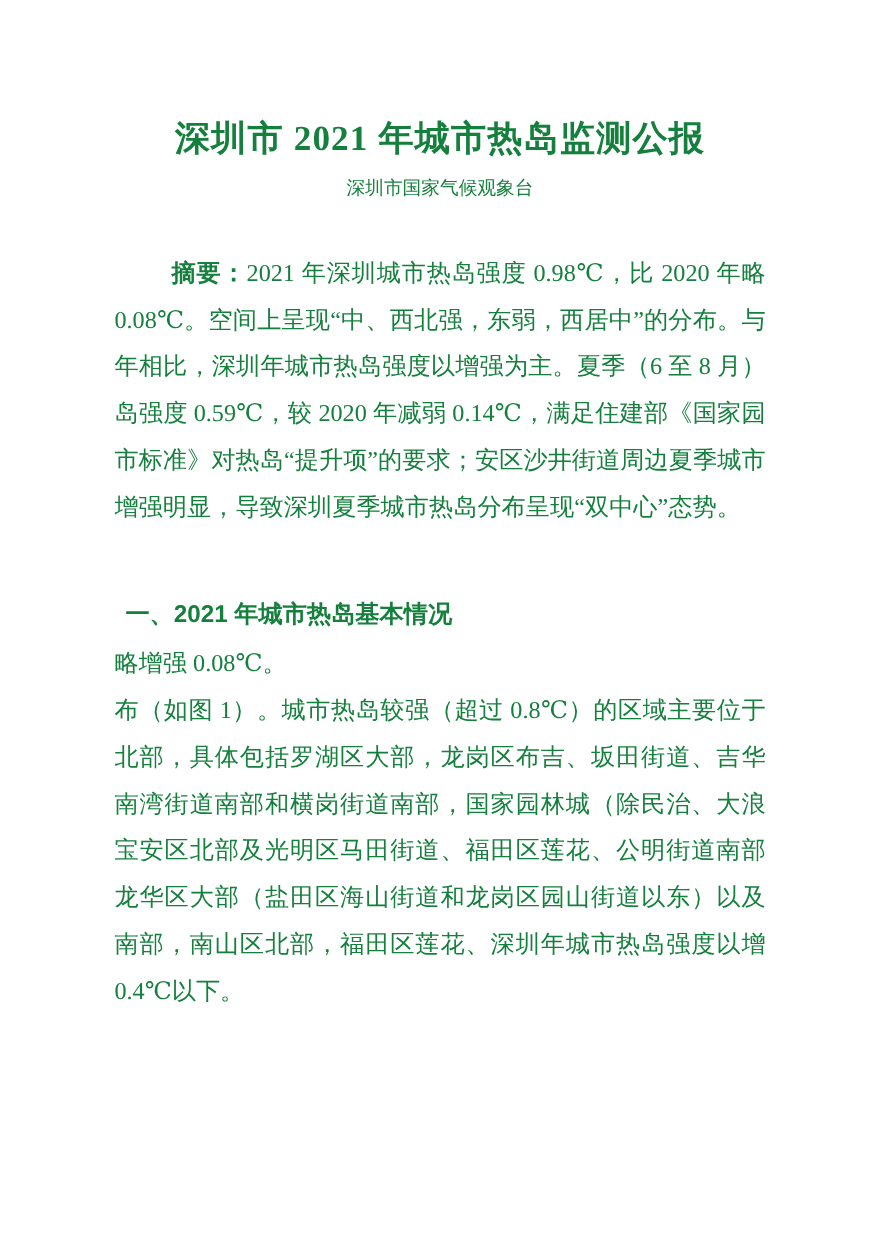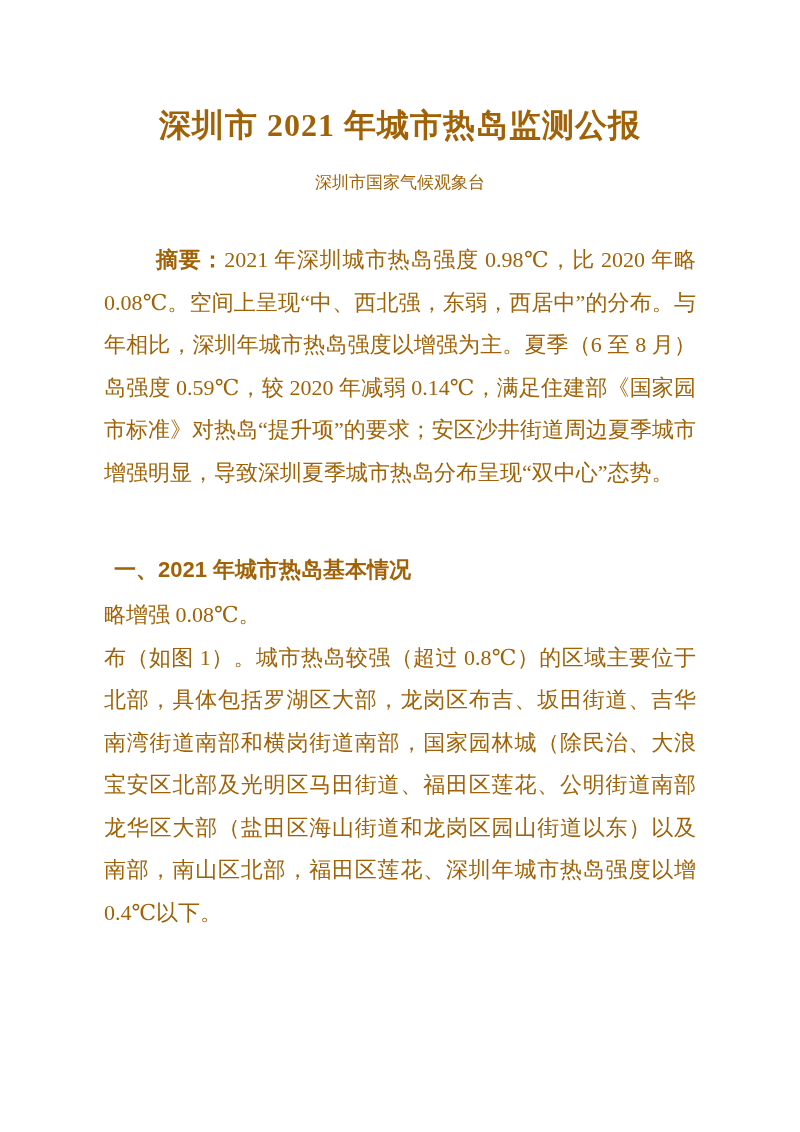--- a/index.html
+++ b/index.html
@@ -5,40 +5,40 @@
   html, body {
     margin: 0;
     padding: 0;
     background: #ffffff;
   }
   .page {
     position: relative;
     width: 800px;
     height: 1132px;
     background: #ffffff;
-    color: #a16207;
+    color: #15803d;
     overflow: hidden;
     font-family: "Liberation Serif", "DejaVu Serif", serif;
   }
   .content {
     padding: 103px 104px 0 104px;
     width: 592px;
   }
   .title {
     text-align: center;
     font-size: 32px;
     line-height: 44px;
     font-weight: bold;
     letter-spacing: 1px;
   }
   .subtitle {
     text-align: center;
     font-size: 17px;
     line-height: 24px;
-    margin-top: 24px;
+    margin-top: 12px;
   }
   .abstract {
     margin-top: 44px;
   }
   .section-heading {
     margin-top: 60px;
     padding-left: 10px;
     font-family: "Liberation Sans", "DejaVu Sans", sans-serif;
     font-size: 22px;
     line-height: 32px;

